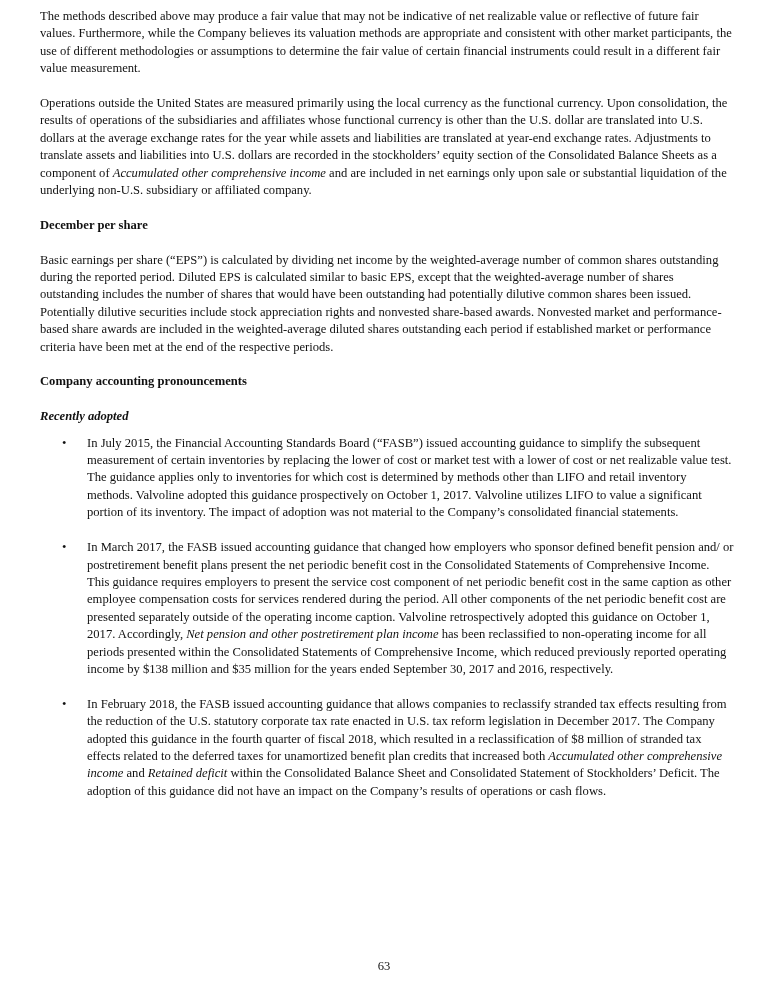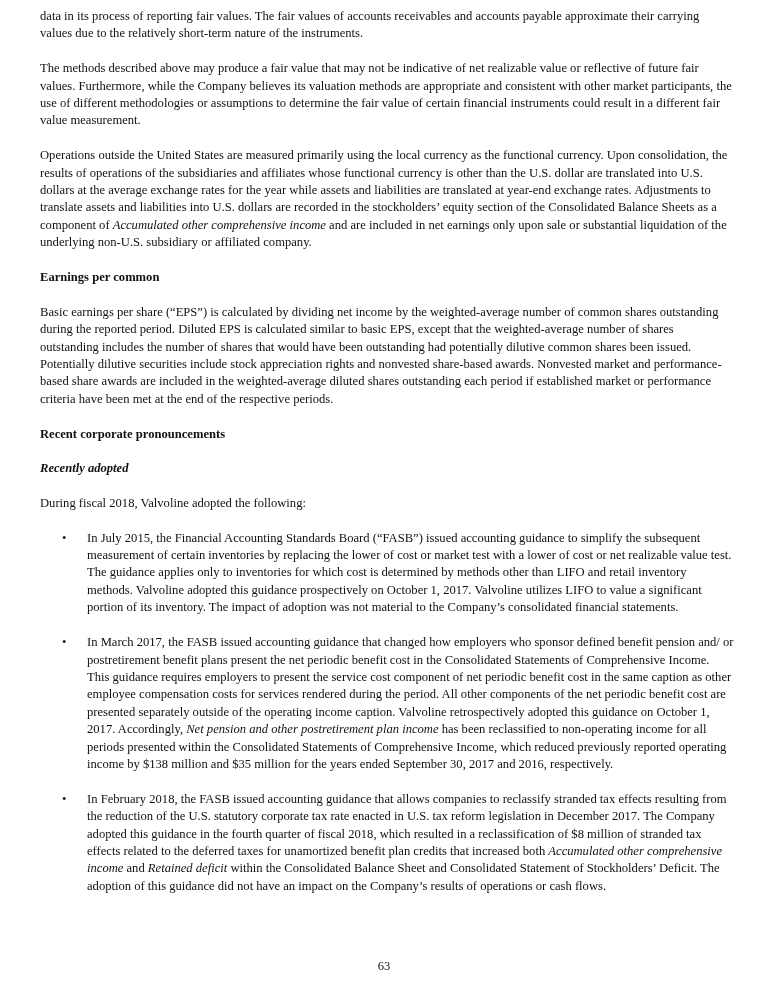--- a/index.html
+++ b/index.html
@@ -5,44 +5,42 @@
   html, body { margin: 0; padding: 0; background: #ffffff; }
   body {
     width: 768px; height: 997px; overflow: hidden; position: relative;
     font-family: "Liberation Serif", "DejaVu Serif", serif;
     color: #111111; font-size: 12.6px; line-height: 17.4px;
   }
   .page { position: absolute; left: 40px; top: 8px; width: 694px; }
   p { margin: 0; }
   .para { margin-bottom: 17.4px; }
   .heading { font-weight: bold; margin-bottom: 17.4px; }
-  .subheading { font-weight: bold; font-style: italic; margin-bottom: 17px; }
+  .subheading { font-weight: bold; font-style: italic; margin-bottom: 9px; }
   ul.bullets { list-style: none; margin: 0; padding: 0; }
   ul.bullets li { position: relative; padding-left: 47px; margin-bottom: 17.4px; }
   ul.bullets li .bullet { position: absolute; left: 22px; top: 0; }
   i { font-style: italic; }
   .page-number { position: absolute; top: 958px; left: 0; width: 768px; text-align: center; }
 </style>
 </head>
 <body>
 
 <div class="page">
 
-  <p class="para">data in its process of reporting fair values. The fair values of accounts receivables and accounts payable approximate their carrying values due to the relatively short-term nature of the instruments.</p>
   <p class="para">The methods described above may produce a fair value that may not be indicative of net realizable value or reflective of future fair values. Furthermore, while the Company believes its valuation methods are appropriate and consistent with other market participants, the use of different methodologies or assumptions to determine the fair value of certain financial instruments could result in a different fair value measurement.</p>
 
   <p class="para"><span>Operations outside the United States are measured primarily using the local currency as the functional currency. Upon consolidation, the results of operations of the subsidiaries and affiliates whose functional currency is other than the U.S. dollar are translated into U.S. dollars at the average exchange rates for the year while assets and liabilities are translated at year-end exchange rates. Adjustments to translate assets and liabilities into U.S. dollars are recorded in the stockholders’ equity section of the Consolidated Balance Sheets as a component of </span><i>Accumulated other comprehensive income</i><span> and are included in net earnings only upon sale or substantial liquidation of the underlying non-U.S. subsidiary or affiliated company.</span></p>
 
-  <p class="heading">Earnings per common</p>
+  <p class="heading">December per share</p>
   <p class="para">Basic earnings per share (“EPS”) is calculated by dividing net income by the weighted-average number of common shares outstanding during the reported period. Diluted EPS is calculated similar to basic EPS, except that the weighted-average number of shares outstanding includes the number of shares that would have been outstanding had potentially dilutive common shares been issued. Potentially dilutive securities include stock appreciation rights and nonvested share-based awards. Nonvested market and performance-based share awards are included in the weighted-average diluted shares outstanding each period if established market or performance criteria have been met at the end of the respective periods.</p>
 
-  <p class="heading">Recent corporate pronouncements</p>
+  <p class="heading">Company accounting pronouncements</p>
 
   <p class="subheading">Recently adopted</p>
-  <p class="para">During fiscal 2018, Valvoline adopted the following:</p>
 
   <ul class="bullets">
     <li>
       <span class="bullet">•</span>
       <span>In July 2015, the Financial Accounting Standards Board (“FASB”) issued accounting guidance to simplify the subsequent measurement of certain inventories by replacing the lower of cost or market test with a lower of cost or net realizable value test. The guidance applies only to inventories for which cost is determined by methods other than LIFO and retail inventory methods. Valvoline adopted this guidance prospectively on October 1, 2017. Valvoline utilizes LIFO to value a significant portion of its inventory. The impact of adoption was not material to the Company’s consolidated financial statements.</span>
     </li>
     <li>
       <span class="bullet">•</span>
       <span>In March 2017, the FASB issued accounting guidance that changed how employers who sponsor defined benefit pension and/ or postretirement benefit plans present the net periodic benefit cost in the Consolidated Statements of Comprehensive Income. This guidance requires employers to present the service cost component of net periodic benefit cost in the same caption as other employee compensation costs for services rendered during the period. All other components of the net periodic benefit cost are presented separately outside of the operating income caption. Valvoline retrospectively adopted this guidance on October 1, 2017. Accordingly, </span><i>Net pension and other postretirement plan income</i><span> has been reclassified to non-operating income for all periods presented within the Consolidated Statements of Comprehensive Income, which reduced previously reported operating income by $138 million and $35 million for the years ended September 30, 2017 and 2016, respectively.</span>
     </li>

